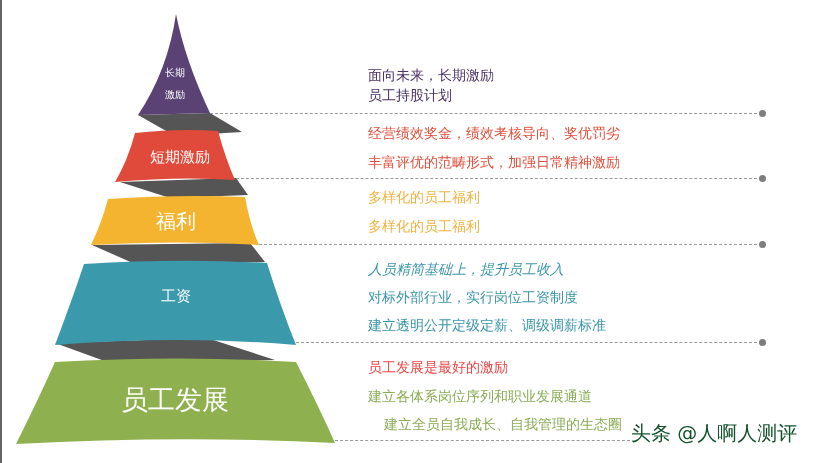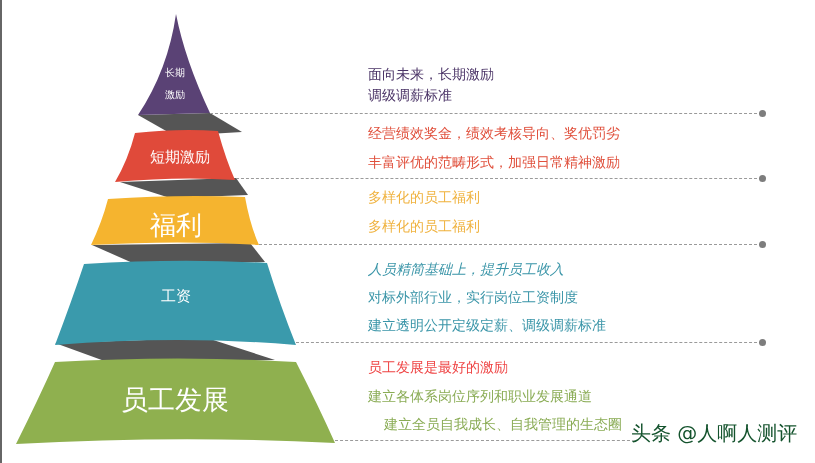--- a/index.html
+++ b/index.html
@@ -35,26 +35,26 @@
   <path d="M84,264 Q180,258 267,263 Q280,305 296,345 Q180,335 55,345 Q72,300 84,264 Z" fill="#3a9aac"></path>
 
   <path d="M55,362 Q180,355 296,362 Q318,405 335,443 Q180,435 16,444 Q38,400 55,362 Z" fill="#8fb04f"></path>
 </svg>
 
 <div class="lbl" style="left:150px;top:62px;font-size:10px;line-height:22px;width:50px;">
   <div>长期</div>
   <div>激励</div>
 </div>
 <div class="lbl" style="left:130px;top:148px;width:100px;font-size:15px;">短期激励</div>
-<div class="lbl" style="left:126px;top:208px;width:100px;font-size:26px;">福利</div>
+<div class="lbl" style="left:126px;top:208px;width:100px;font-size:20px;">福利</div>
 <div class="lbl" style="left:126px;top:287px;width:100px;font-size:15px;">工资</div>
 <div class="lbl" style="left:100px;top:382px;width:150px;font-size:27px;">员工发展</div>
 
-<div class="desc" style="top:66px;color:#4a3366;font-family:Liberation Mono, monospace;">面向未来，长期激励</div>
-<div class="desc" style="top:86px;color:#4a3366;">调级调薪标准</div>
+<div class="desc" style="top:66px;color:#4a3366;">面向未来，长期激励</div>
+<div class="desc" style="top:86px;color:#4a3366;">员工持股计划</div>
 
 <div class="desc" style="top:124px;color:#e0503c;">经营绩效奖金，绩效考核导向、奖优罚劣</div>
 <div class="desc" style="top:153px;color:#e0503c;">丰富评优的范畴形式，加强日常精神激励</div>
 
 <div class="desc" style="top:188px;color:#f0b340;">多样化的员工福利</div>
 <div class="desc" style="top:217px;color:#f0b340;">多样化的员工福利</div>
 
 <div class="desc" style="top:260px;color:#3a95a8;font-style:italic;">人员精简基础上，提升员工收入</div>
 <div class="desc" style="top:288px;color:#3a95a8;">对标外部行业，实行岗位工资制度</div>
 <div class="desc" style="top:316px;color:#3a95a8;">建立透明公开定级定薪、调级调薪标准</div>

